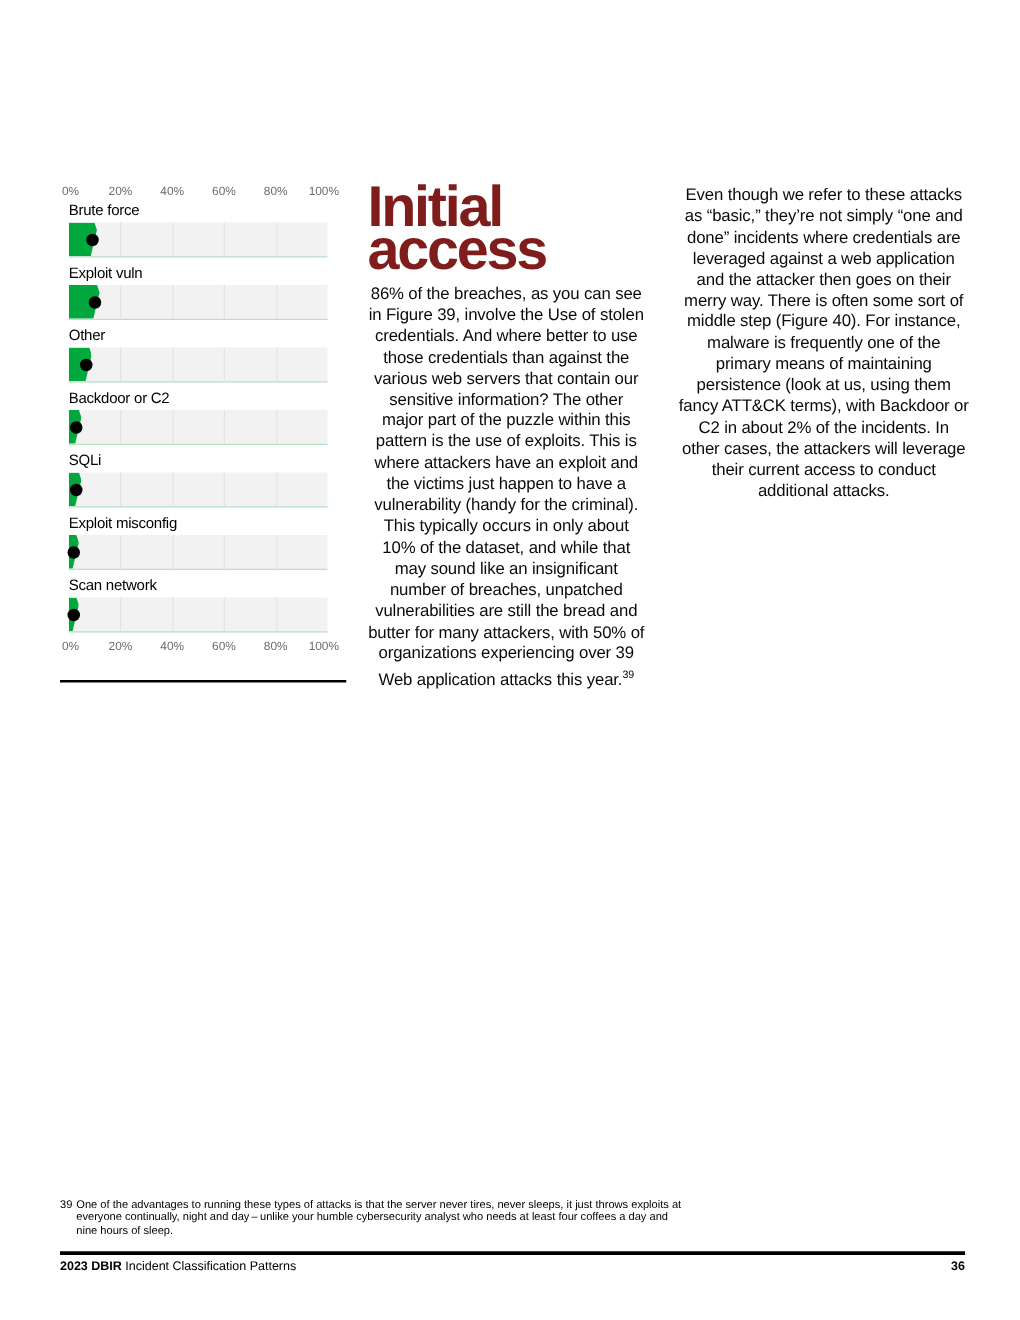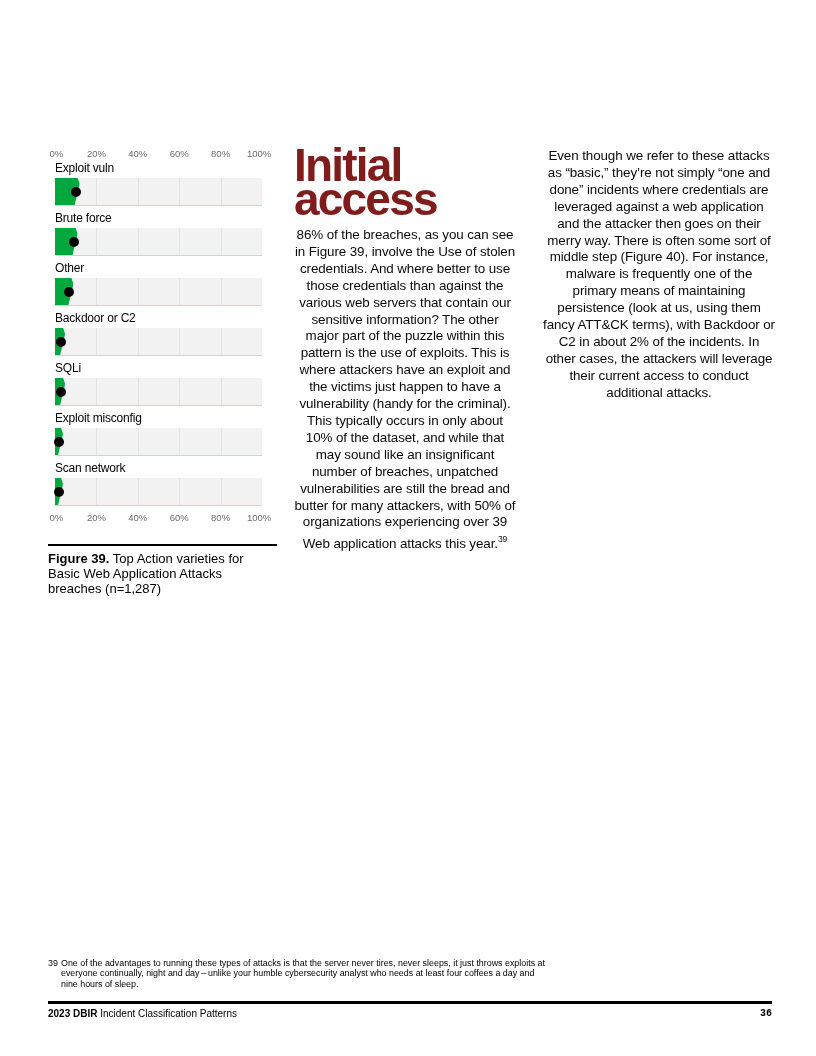--- a/index.html
+++ b/index.html
@@ -60,57 +60,57 @@
 
   
   .footnote { position:absolute; left:48px; top:958px; width:502px; display:flex; font-size:8.9px; line-height:10.3px; color:#000; }
   .fn-num { flex:0 0 13px; }
   .fn-text { flex:1; }
 
   
   .footer-rule { position:absolute; left:48px; top:1001px; width:724px; height:3px; background:#000; }
   .footer { position:absolute; left:48px; right:44px; top:1008px; font-size:10px; line-height:12px; }
   .footer .brand { font-weight:bold; }
-  .footer .pagenum { position:absolute; right:0; top:0; font-weight:bold;font-family:Liberation Mono, monospace; }
+  .footer .pagenum { position:absolute; right:0; top:0; font-weight:bold; }
 </style>
 </head>
 <body>
 
 <div class="page">
 
   <div class="chart-col">
     <div class="chart-inner">
         <div class="axis axis-top">
           <span class="tick first" style="left: 0%;">0%</span>
           <span class="tick" style="left: 20%;">20%</span>
           <span class="tick" style="left: 40%;">40%</span>
           <span class="tick" style="left: 60%;">60%</span>
           <span class="tick" style="left: 80%;">80%</span>
           <span class="tick last" style="left: 100%;">100%</span>
         </div>
         <div class="chart-row">
+          <span class="cat-label">Brute force</span>
+          <div class="track">
+            <div class="gridline" style="left: 20%;"></div>
+            <div class="gridline" style="left: 40%;"></div>
+            <div class="gridline" style="left: 60%;"></div>
+            <div class="gridline" style="left: 80%;"></div>
+            <div class="bar" style="width: calc(8% + 6px); background: rgb(0, 168, 62);"></div>
+            <div class="dot" style="left: calc(8% + 2px); background: rgb(0, 0, 0);"></div>
+          </div>
+        </div>
+        <div class="chart-row">
           <span class="cat-label">Exploit vuln</span>
           <div class="track">
             <div class="gridline" style="left: 20%;"></div>
             <div class="gridline" style="left: 40%;"></div>
             <div class="gridline" style="left: 60%;"></div>
             <div class="gridline" style="left: 80%;"></div>
             <div class="bar" style="width: calc(9% + 6px); background: rgb(0, 168, 62);"></div>
             <div class="dot" style="left: calc(9% + 2px); background: rgb(0, 0, 0);"></div>
-          </div>
-        </div>
-        <div class="chart-row">
-          <span class="cat-label">Brute force</span>
-          <div class="track">
-            <div class="gridline" style="left: 20%;"></div>
-            <div class="gridline" style="left: 40%;"></div>
-            <div class="gridline" style="left: 60%;"></div>
-            <div class="gridline" style="left: 80%;"></div>
-            <div class="bar" style="width: calc(8% + 6px); background: rgb(0, 168, 62);"></div>
-            <div class="dot" style="left: calc(8% + 2px); background: rgb(0, 0, 0);"></div>
           </div>
         </div>
         <div class="chart-row">
           <span class="cat-label">Other</span>
           <div class="track">
             <div class="gridline" style="left: 20%;"></div>
             <div class="gridline" style="left: 40%;"></div>
             <div class="gridline" style="left: 60%;"></div>
             <div class="gridline" style="left: 80%;"></div>
             <div class="bar" style="width: calc(6% + 6px); background: rgb(0, 168, 62);"></div>
@@ -164,23 +164,20 @@
         <div class="axis axis-bottom">
           <span class="tick first" style="left: 0%;">0%</span>
           <span class="tick" style="left: 20%;">20%</span>
           <span class="tick" style="left: 40%;">40%</span>
           <span class="tick" style="left: 60%;">60%</span>
           <span class="tick" style="left: 80%;">80%</span>
           <span class="tick last" style="left: 100%;">100%</span>
         </div>
       </div>
     <div class="caption-rule"></div>
-    <div class="caption">
-      <span class="b">Figure 39.</span><span> Top Action varieties for Basic Web Application Attacks breaches (n=1,287)</span>
-    </div>
   </div>
 
   <div class="col col-mid">
     <h1 class="headline">Initial access</h1>
     <p class="body-text"><span>86% of the breaches, as you can see in Figure 39, involve the Use of stolen credentials. And where better to use those credentials than against the various web servers that contain our sensitive information? The other major part of the puzzle within this pattern is the use of exploits. This is where attackers have an exploit and the victims just happen to have a vulnerability (handy for the criminal). This typically occurs in only about 10% of the dataset, and while that may sound like an insignificant number of breaches, unpatched vulnerabilities are still the bread and butter for many attackers, with 50% of organizations experiencing over 39 Web application attacks this year.</span><sup>39</sup></p>
   </div>
 
   <div class="col col-right">
     <p class="body-text">Even though we refer to these attacks as “basic,” they’re not simply “one and done” incidents where credentials are leveraged against a web application and the attacker then goes on their merry way. There is often some sort of middle step (Figure 40). For instance, malware is frequently one of the primary means of maintaining persistence (look at us, using them fancy ATT&amp;CK terms), with Backdoor or C2 in about 2% of the incidents. In other cases, the attackers will leverage their current access to conduct additional attacks.</p>
   </div>

